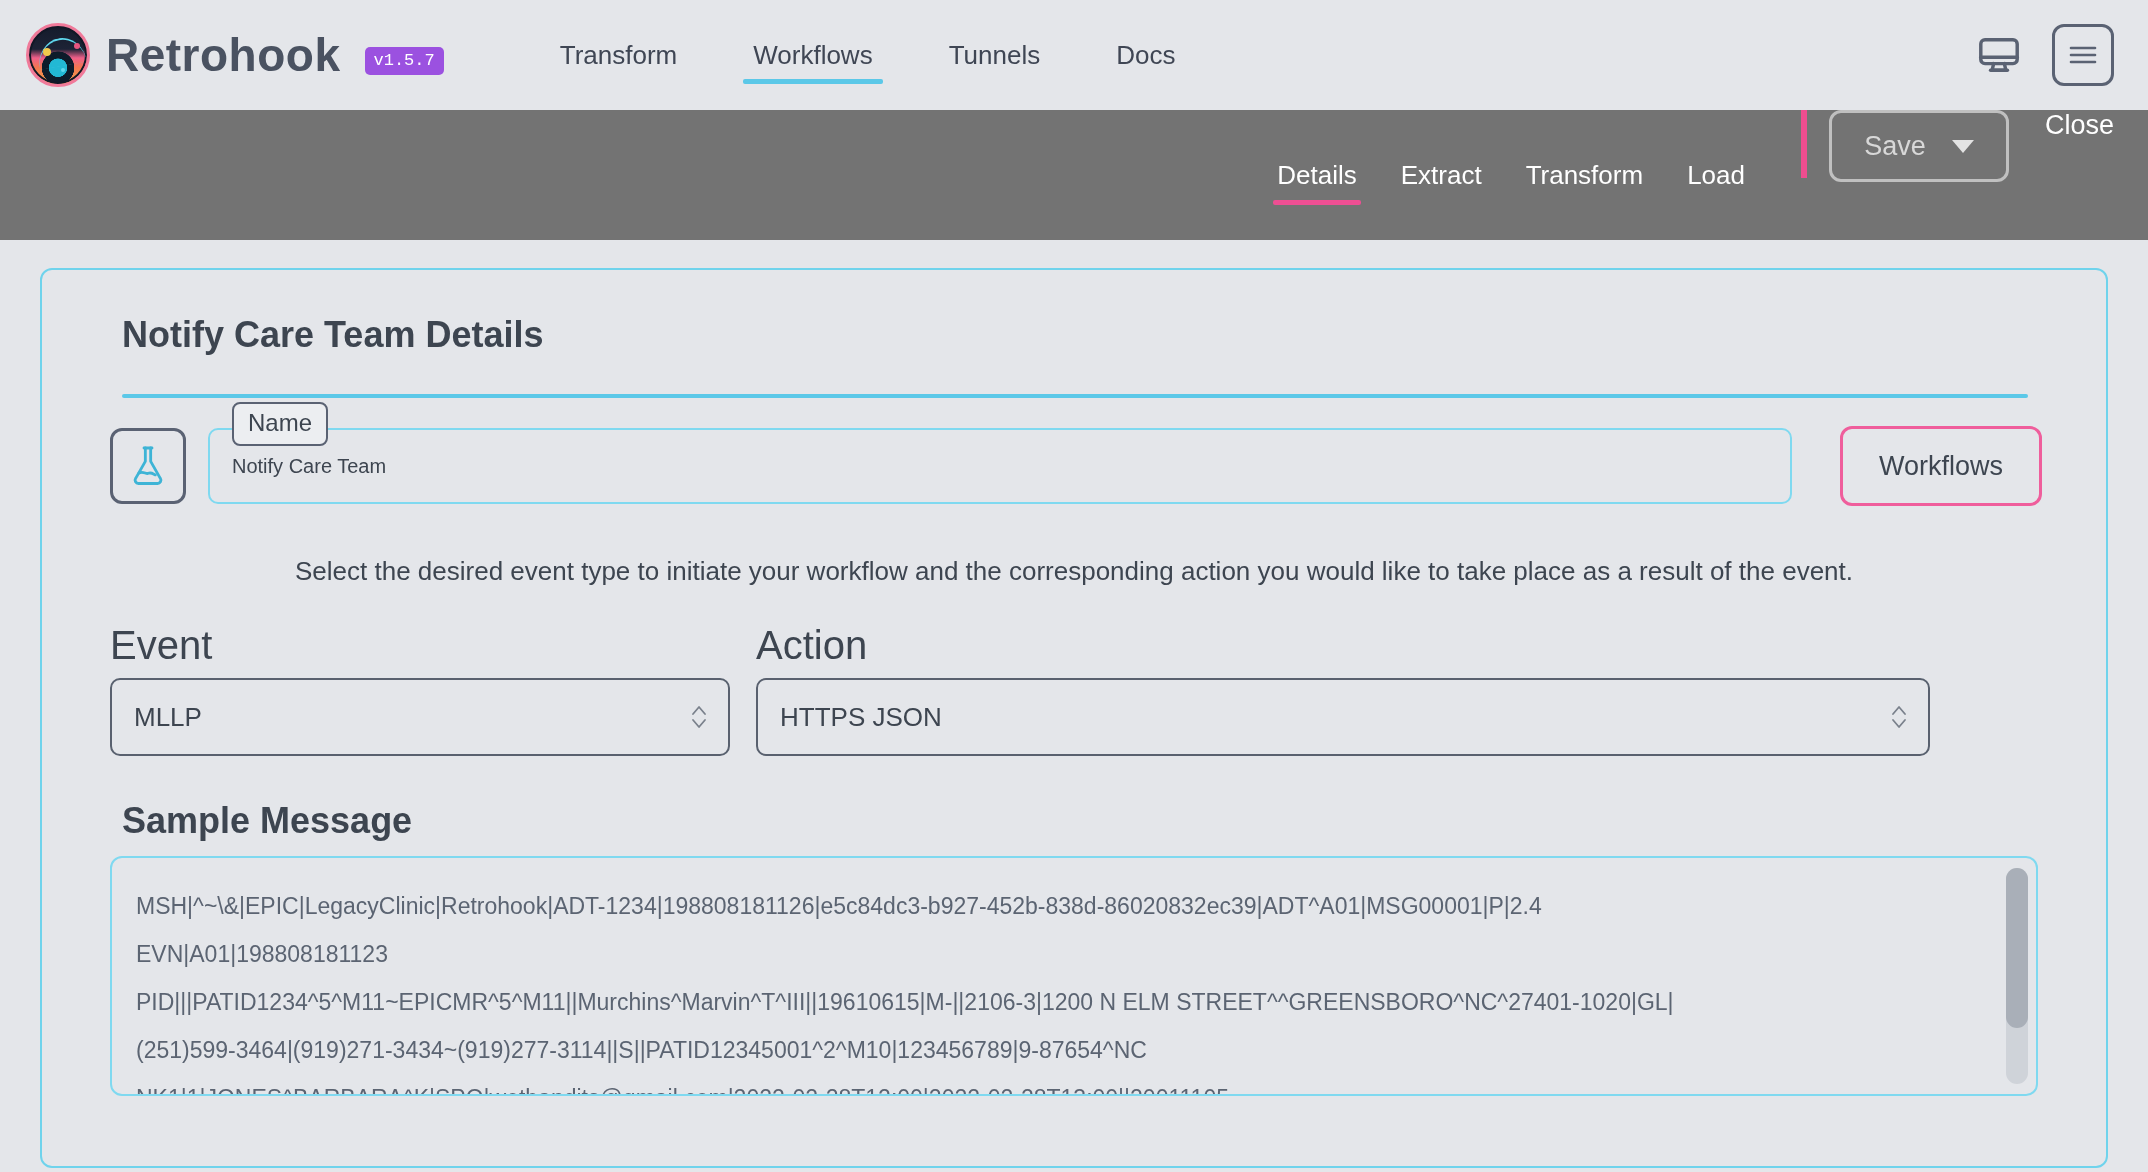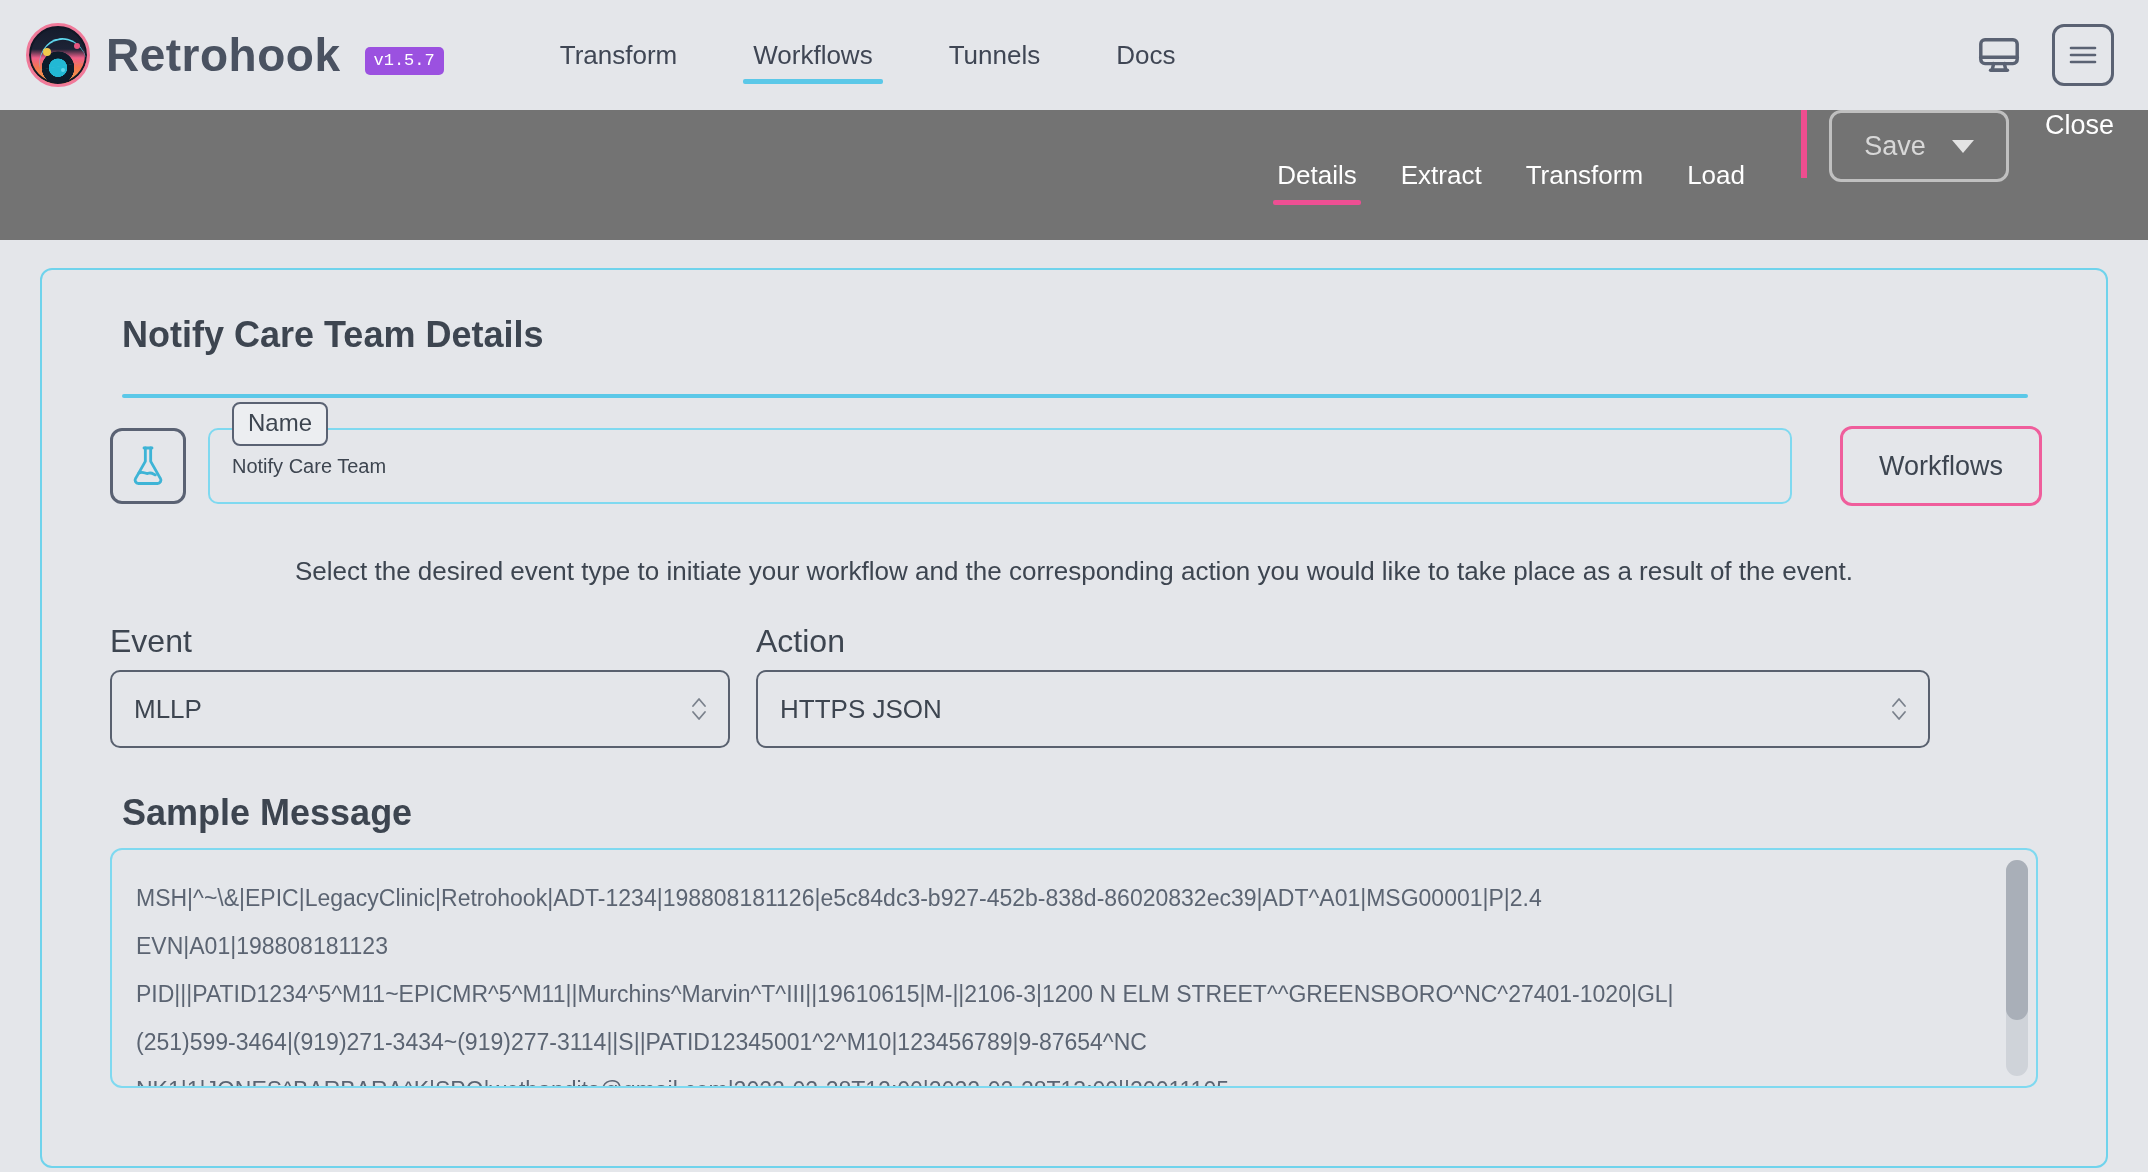--- a/index.html
+++ b/index.html
@@ -262,21 +262,21 @@
   
   .selects-row {
     display: flex;
     gap: 26px;
     margin: 36px 0 0 4px;
     align-items: flex-end;
   }
   .field-col.event { width: 620px; flex: 0 0 auto; }
   .field-col.action { flex: 1 1 auto; margin-right: 112px; }
   .field-label {
-    font-size: 32px;
+    font-size: 40px;
     color: #3d4550;
     margin-bottom: 10px;
     display: block;
   }
   .select-wrap { position: relative; }
   .select-box {
     width: 100%;
     height: 78px;
     border: 2px solid #59616f;
     border-radius: 10px;

